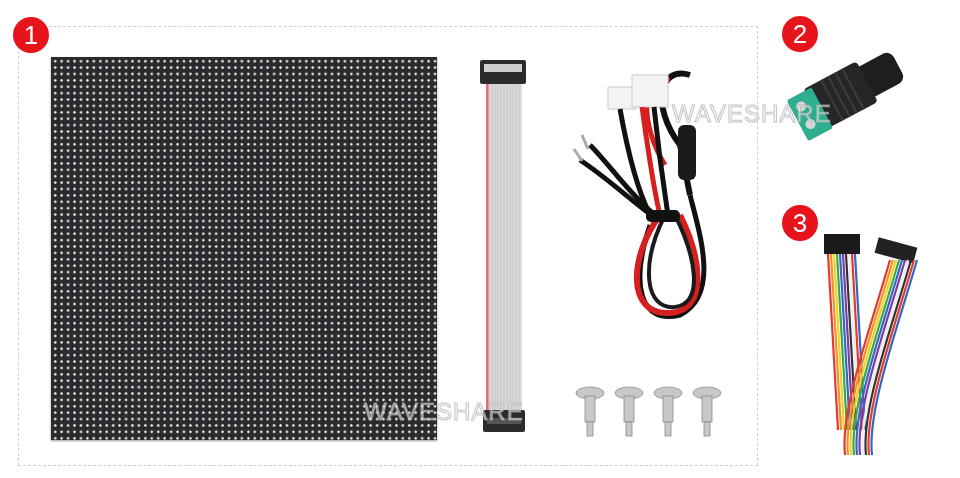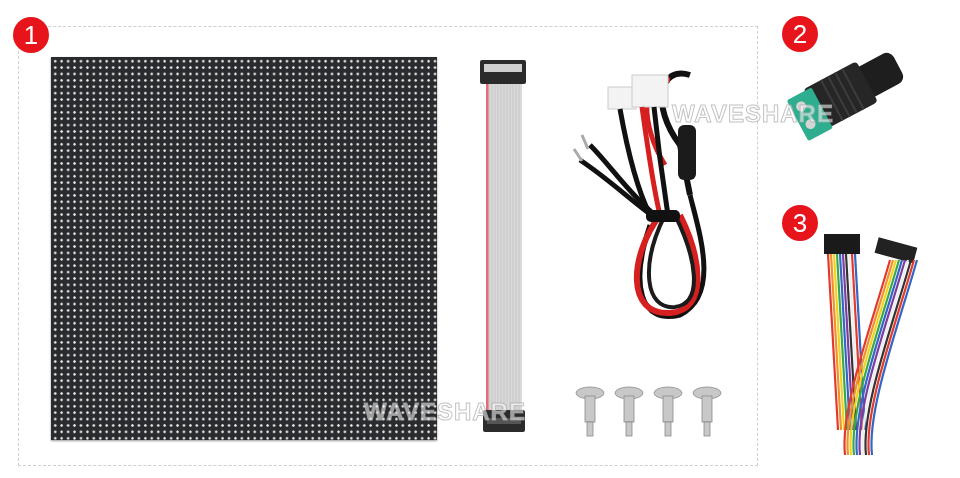--- a/index.html
+++ b/index.html
@@ -2,21 +2,21 @@
 <html><head>
 <meta charset="utf-8">
 <style>
   html, body { margin:0; padding:0; }
   body { width:960px; height:478px; background:#ffffff; position:relative; overflow:hidden; font-family:"Liberation Sans", sans-serif; }
   .frame { position:absolute; left:18px; top:26px; width:740px; height:440px; border:1px dashed #cfcfcf; box-sizing:border-box; }
   .badge { position:absolute; width:36px; height:36px; border-radius:50%; background:#e8141b; color:#fff; font-size:26px; line-height:36px; text-align:center; font-family:"Liberation Sans", sans-serif; }
   .led-panel { position:absolute; left:51px; top:57px; width:386px; height:383px; background-color:#2a2b2e;
     background-image: radial-gradient(circle, #e6e6e6 0 1.1px, #6a6a6a 1.3px, transparent 1.9px);
     background-size:6.45px 6.4px; background-position:1px 1px; box-shadow:0 1px 2px rgba(0,0,0,0.4); }
-  .watermark { position:absolute; font-weight:bold; font-size:24px; letter-spacing:1px; color:rgba(255,255,255,0.55);
+  .watermark { position:absolute; font-weight:normal; font-size:24px; letter-spacing:1px; color:rgba(255,255,255,0.55);
     -webkit-text-stroke:1px rgba(170,170,170,0.7); }
   svg { position:absolute; overflow:visible; }
 </style>
 </head>
 <body>
 
 <div class="frame"></div>
 
 <div class="badge" style="left:13px;top:17px;">1</div>
 <div class="badge" style="left:782px;top:16px;">2</div>

